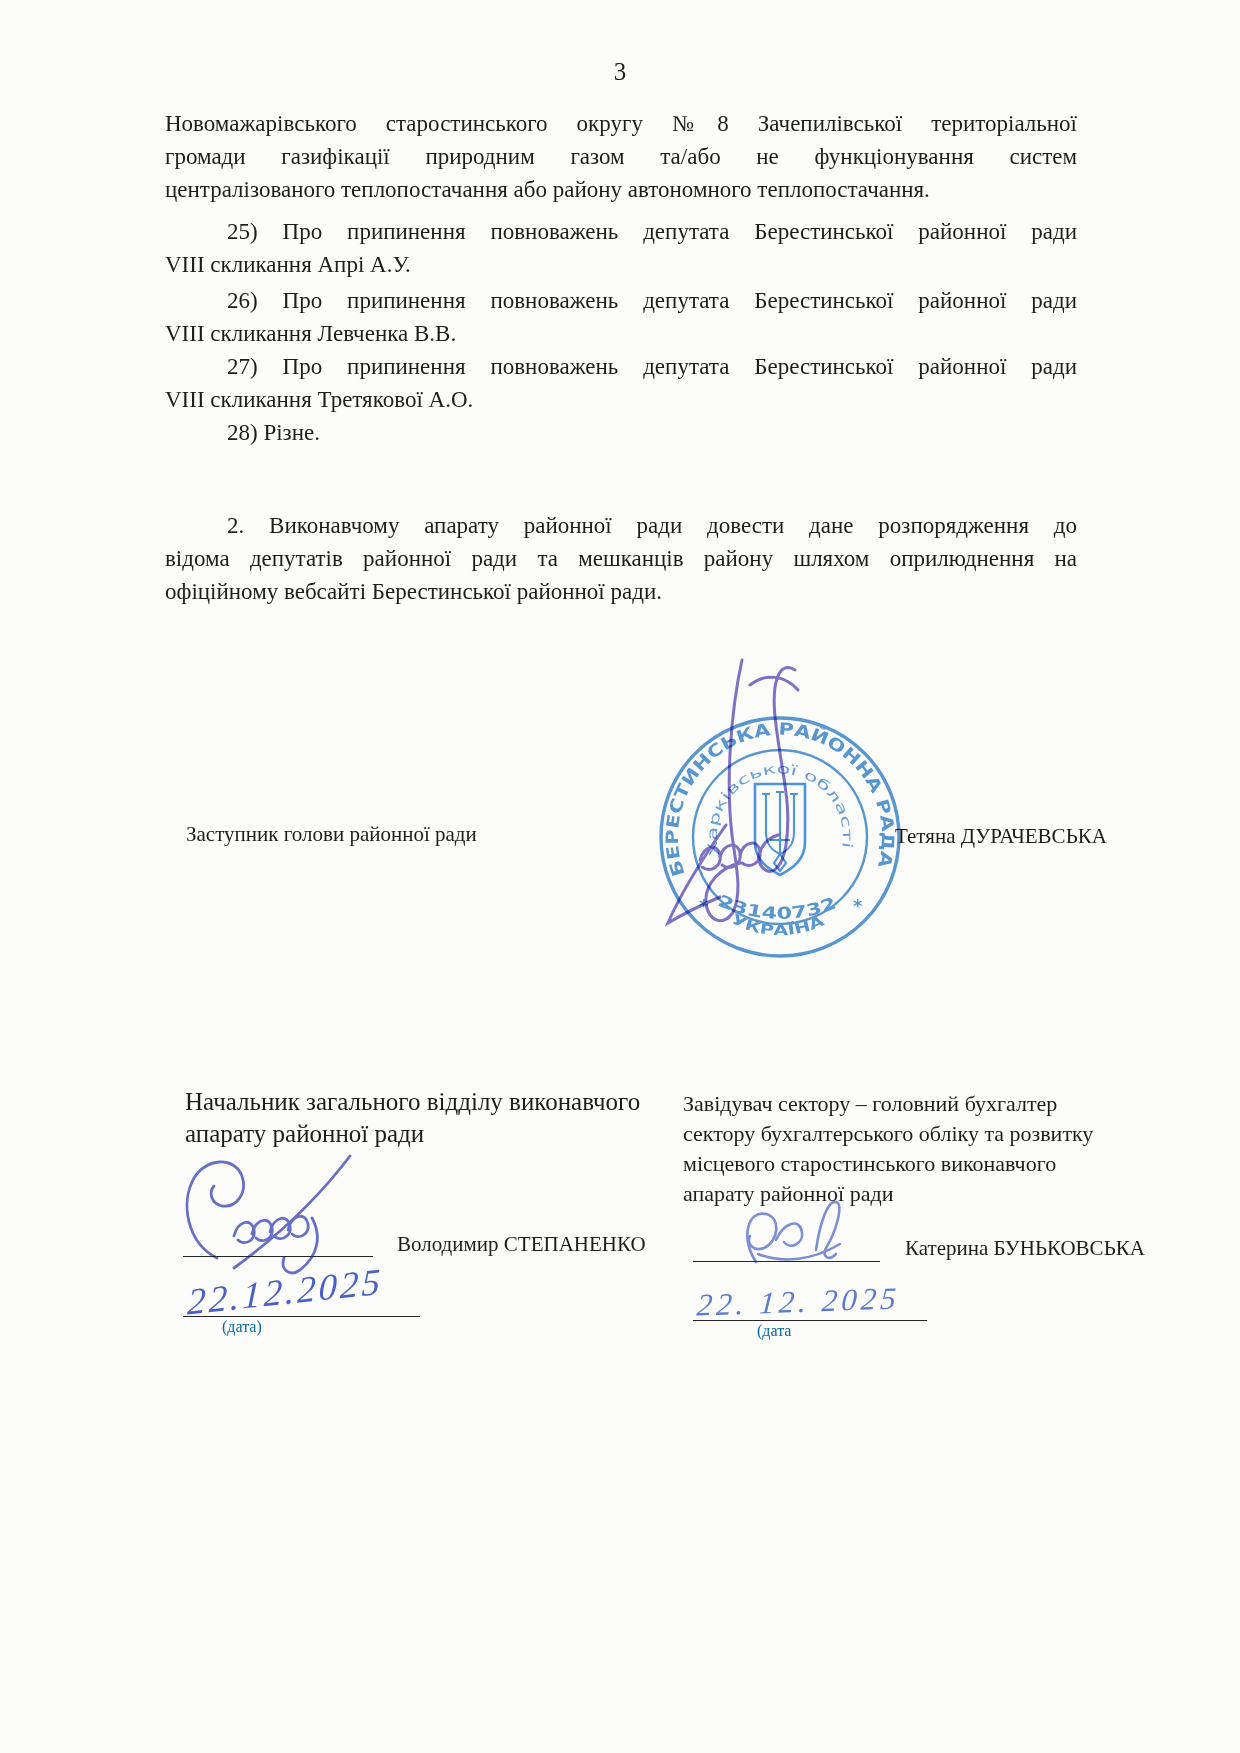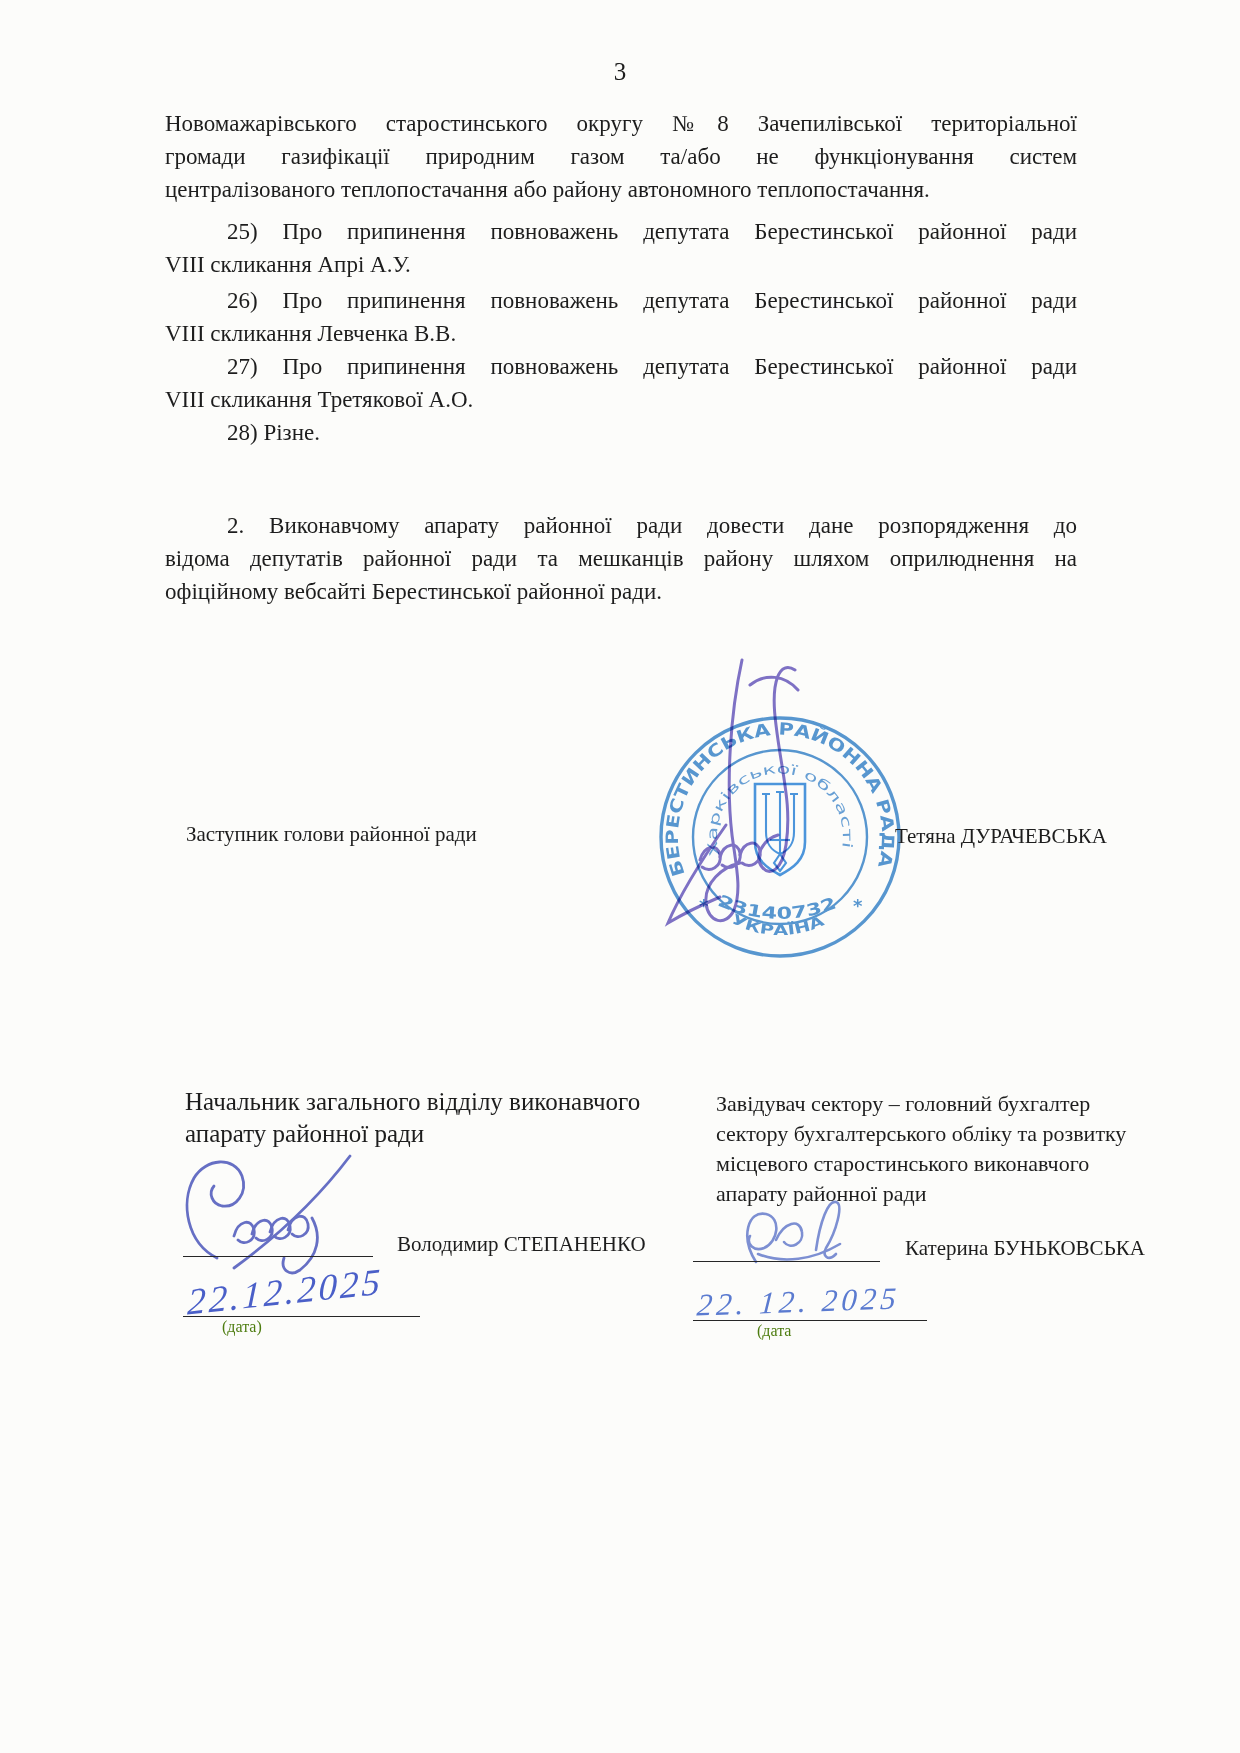--- a/index.html
+++ b/index.html
@@ -22,21 +22,21 @@
   }
   .para{margin:0;}
   .jline{text-align:justify;text-align-last:justify;}
   .jline.last{text-align:left;text-align-last:auto;}
   .indent{padding-left:62px;}
   .m9{margin-top:9px;} .m3{margin-top:3px;} .m60{margin-top:60px;} .m44{margin-top:44px;}
   .label-line{position:absolute;font-size:21px;white-space:nowrap;margin-left:20px;}
   .officer-title{position:absolute;font-size:25px;}
   .officer-title .tline{display:block;}
   .rule{position:absolute;height:0;border-top:1.6px solid #262626;}
-  .date-label{position:absolute;font-size:16px;color:#4d7c0f;}
+  .date-label{position:absolute;font-size:16px;color:#0369a1;}
   .hand-date{
     position:absolute;font-style:italic;white-space:nowrap;
     font-family:"Liberation Serif",serif;
   }
   .hand-date.left{
     font-size:37px;color:#4a5fc8;letter-spacing:3px;
     transform:rotate(-6deg) skewX(-8deg);
   }
   .hand-date.right{
     font-size:31px;color:#5b7bd0;letter-spacing:4px;
@@ -147,21 +147,21 @@
       <path d="M 140,70 C 150,88 146,108 128,122 C 118,129 108,122 112,110"></path>
     </g>
   </svg>
 
   <div class="rule" style="left:183px;top:1256px;width:190px;"></div>
   <div class="label-line" style="left:377px;top:1232px;">Володимир СТЕПАНЕНКО</div>
   <div class="hand-date left" style="left:187px;top:1270px;">22.12.2025</div>
   <div class="rule" style="left:183px;top:1316px;width:237px;"></div>
   <div class="date-label" style="left:222px;top:1318px;">(дата)</div>
 
-  <div class="officer-title" style="left:716px;top:1089px;width:430px;font-size:22px;line-height:30px;">
+  <div class="officer-title" style="left:683px;top:1089px;width:430px;font-size:22px;line-height:30px;">
     <span class="tline">Завідувач сектору – головний бухгалтер</span>
     <span class="tline">сектору бухгалтерського обліку та розвитку</span>
     <span class="tline">місцевого старостинського виконавчого</span>
     <span class="tline">апарату районної ради</span>
   </div>
 
   <svg class="sig" style="left:728px;top:1192px;" width="140" height="90" viewBox="0 0 140 90">
     <g fill="none" stroke="#7388d4" stroke-width="2.6" stroke-linecap="round">
       <path d="M 28,70 C 12,45 20,18 38,22 C 54,26 50,50 36,56 C 26,60 18,52 22,44"></path>
       <path d="M 48,48 C 56,30 72,26 74,40 C 76,52 62,58 56,50"></path>

